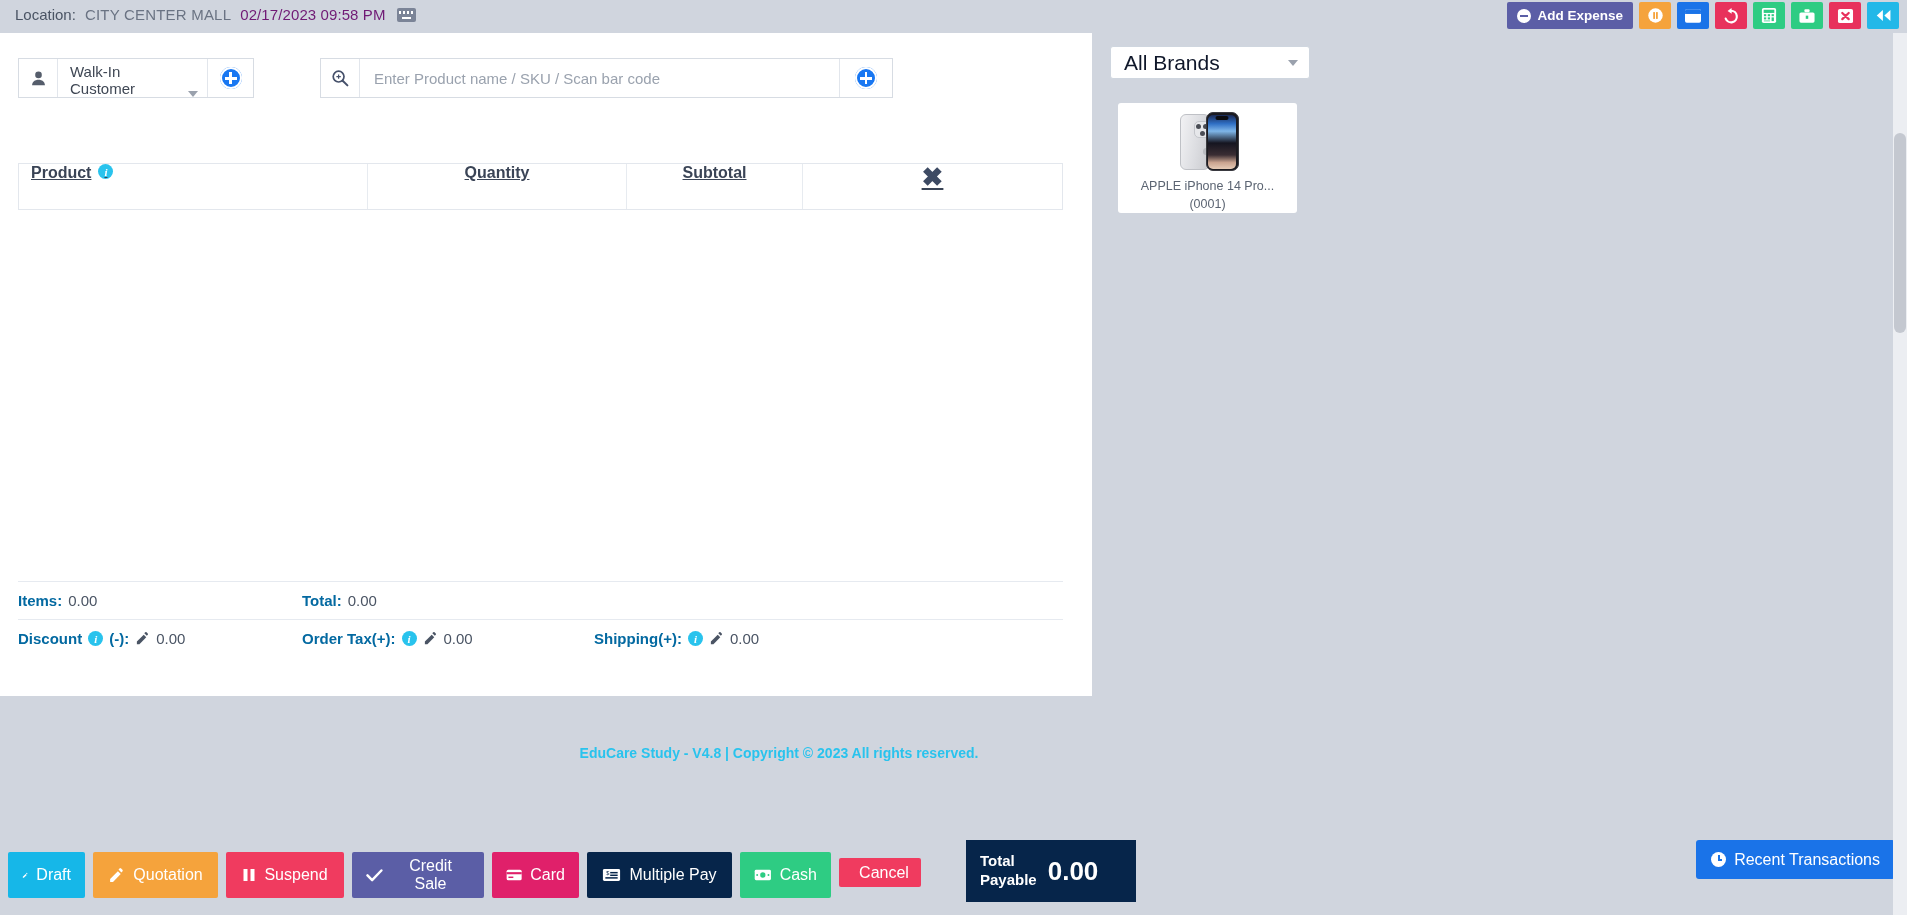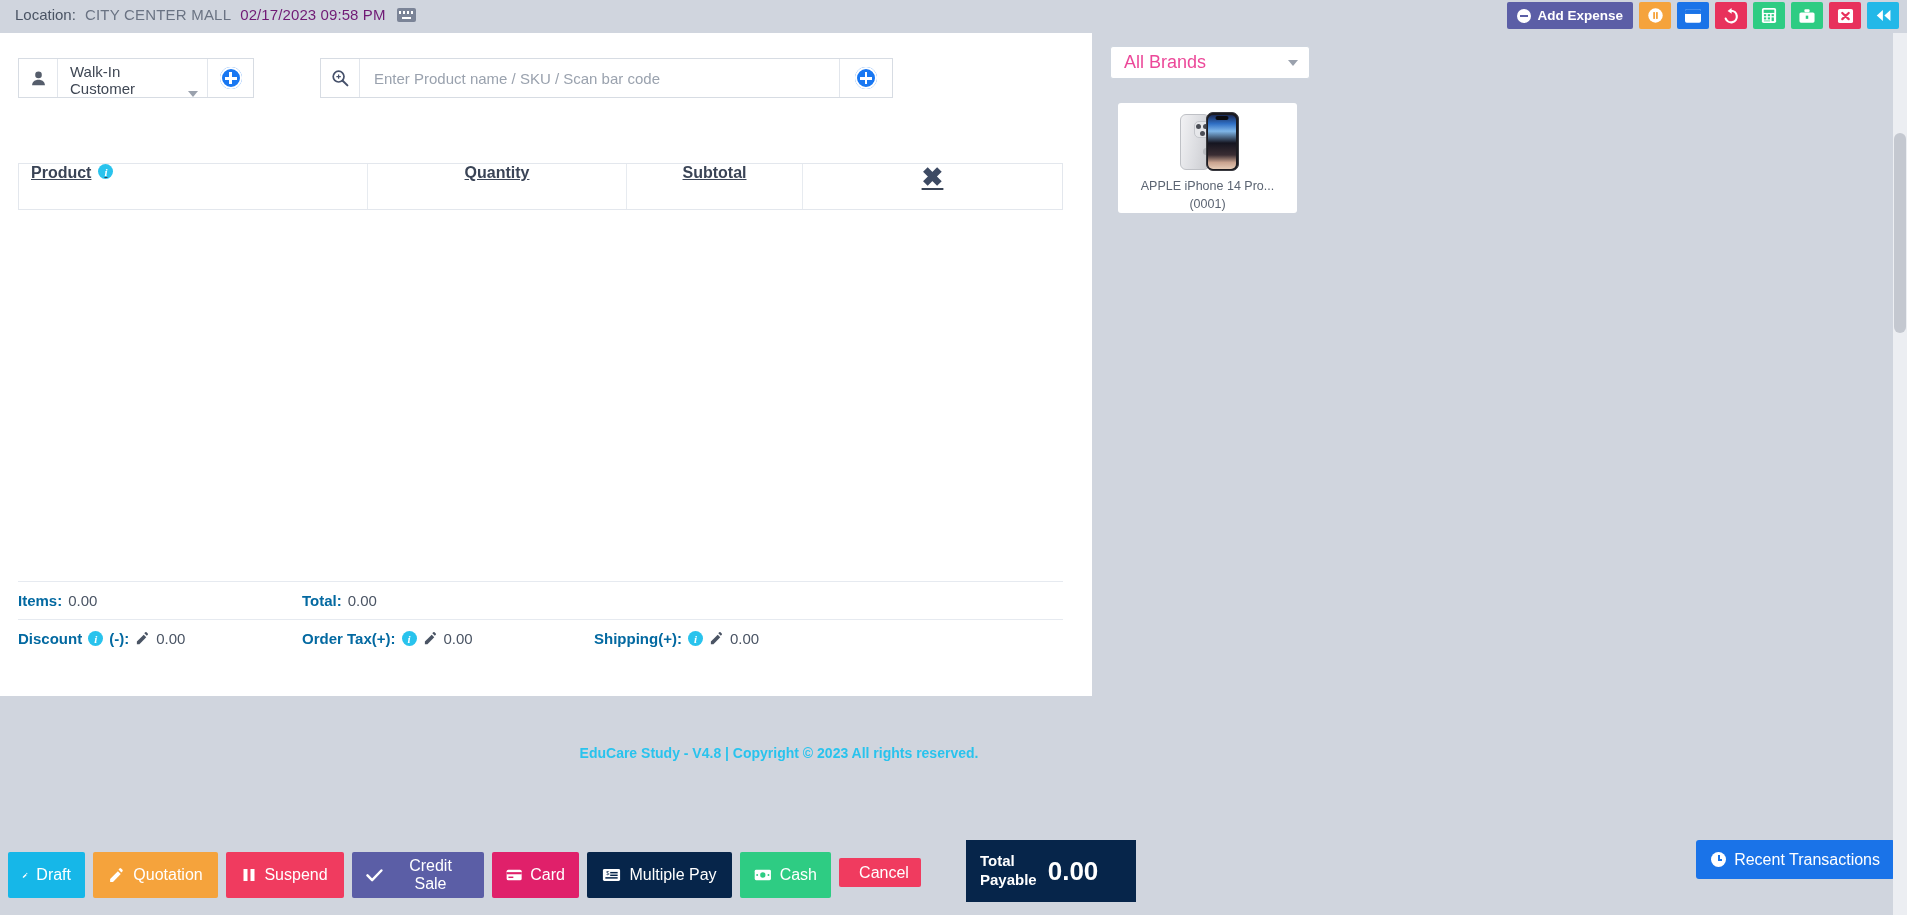--- a/index.html
+++ b/index.html
@@ -132,21 +132,21 @@
   .tcell.c3 { flex: 1 1 auto; }
   .tlabel { font-weight: bold; color:#0369a1; }
   .tval { color:#4a5464; }
   .edit-icon { color:#4a5464; display:inline-flex; align-items:center; }
 
   
   .brand-sel {
     position:absolute; left: 1110px; top: 46px; width: 200px; height: 33px;
     background:#fff; border:1px solid #cfd6df; border-radius: 3px;
     display:flex; align-items:center; justify-content:space-between; padding: 0 11px 0 13px;
-    font-size: 18px; color:#ec4899; cursor:pointer;
+    font-size: 21px; color:#0f172a; cursor:pointer;
   }
   .prod-card {
     position:absolute; left: 1118px; top: 103px; width: 179px; height: 110px;
     background:#fff; border-radius: 3px; display:flex; flex-direction:column;
     align-items:center; cursor:pointer; padding-top: 8px;
   }
   .phone-art { width: 76px; height: 60px; position: relative; }
   .phone-back {
     position:absolute; left: 10px; top: 3px; width: 30px; height: 56px;
     border-radius: 6px; background: linear-gradient(100deg,#f2f2f4 0%,#dcdde1 55%,#c9cace 100%);

